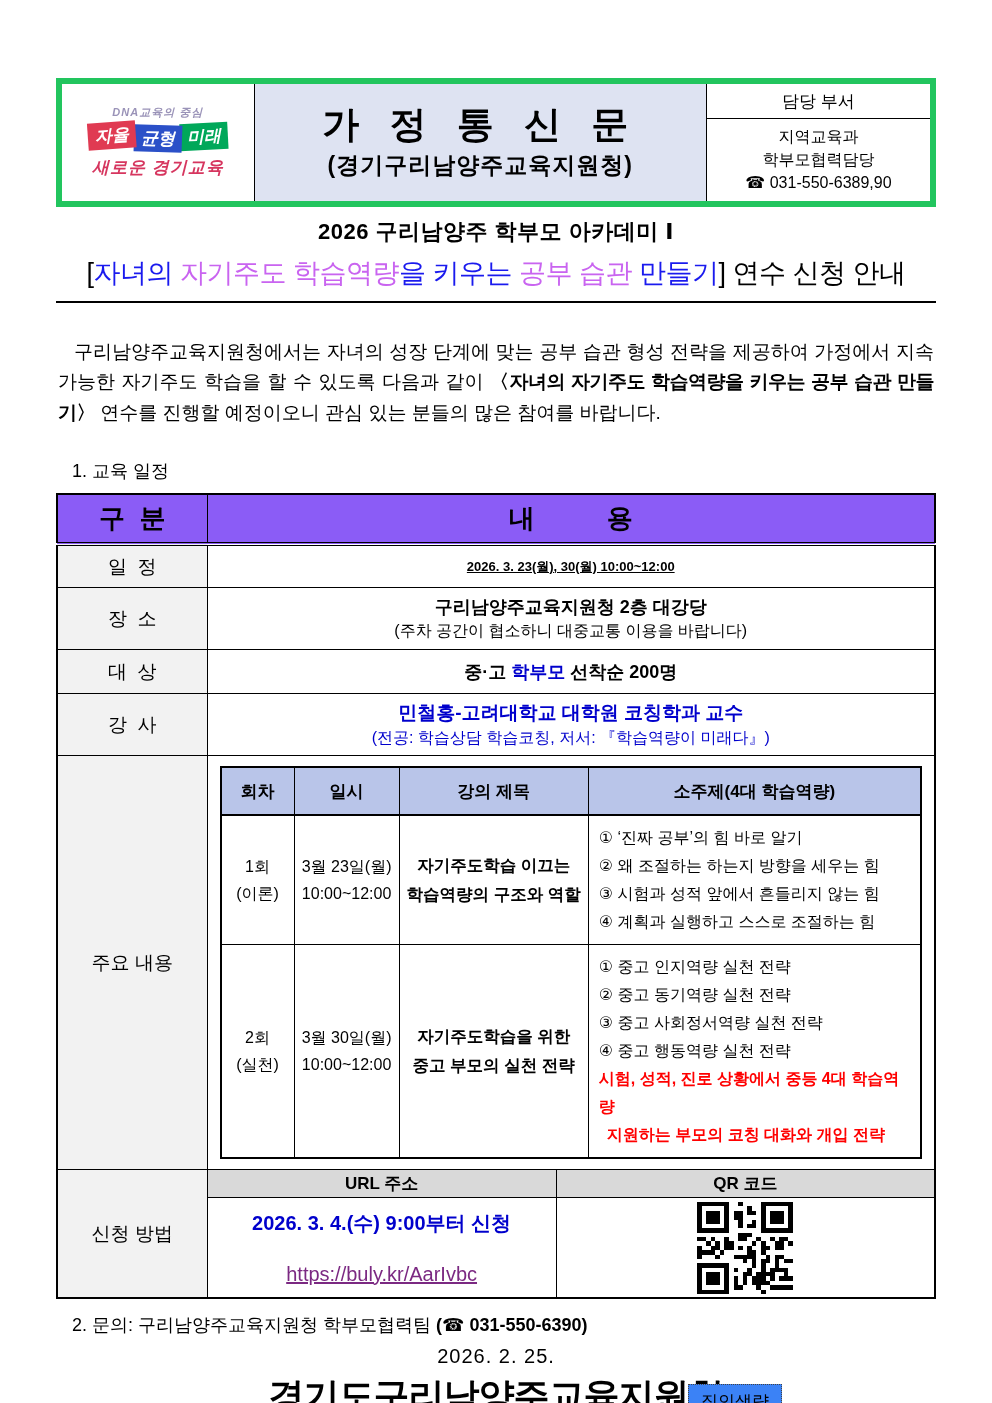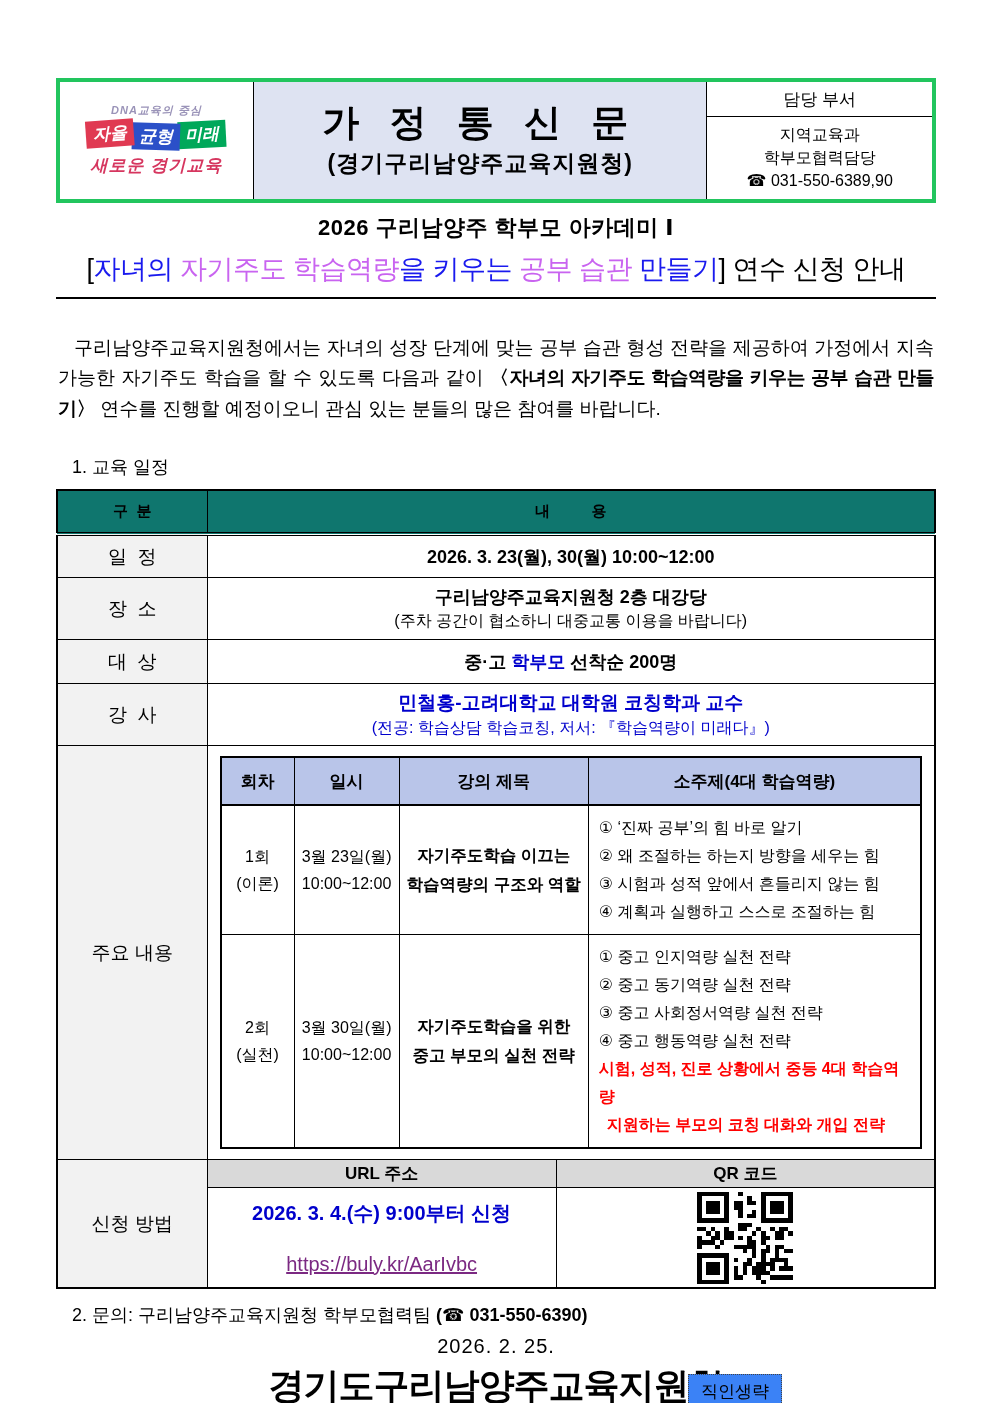--- a/index.html
+++ b/index.html
@@ -5,21 +5,21 @@
   * { box-sizing: border-box; }
   html,body { margin:0; padding:0; }
   body {
     width:992px; height:1403px; background:#ffffff; color:#000;
     font-family:"Liberation Sans","DejaVu Sans",sans-serif;
     -webkit-font-smoothing:antialiased;
   }
   .sheet { width:880px; margin:0 auto; padding-top:78px; position:relative; }
 
   
-  .hdr { width:100%; border-collapse:collapse; border:4px solid #22c55e; }
+  .hdr { width:100%; border-collapse:collapse; border:6px solid #22c55e; }
   .hdr td { border:1px solid #000; vertical-align:middle; }
   .hdr-logo { width:196px; background:#fff; text-align:center; padding:6px 4px; }
   .logo-tagline { font-size:11px; color:#9a93b8; font-weight:bold; font-style:italic; letter-spacing:1px; }
   .logo-badges { margin:5px 0 4px; display:flex; justify-content:center; align-items:center; }
   .logo-badge { color:#fff; font-weight:bold; font-style:italic; font-size:17px; padding:2px 7px; display:inline-block; }
   .badge-0 { background:#e03a52; transform:rotate(-4deg) translateY(-3px); z-index:3; position:relative; }
   .badge-1 { background:#2b50c8; transform:rotate(2deg); margin:0 -2px; z-index:2; position:relative; }
   .badge-2 { background:#00a85a; transform:rotate(-3deg) translateY(-2px); z-index:1; position:relative; }
   .logo-sub { color:#d6365f; font-weight:bold; font-style:italic; font-size:17px; letter-spacing:1px; }
   .hdr-title { width:456px; background:#dee3f2; text-align:center; padding:8px 0; }
@@ -37,24 +37,24 @@
 
   
   .intro { margin:34px 2px 0; font-size:19px; line-height:1.62; text-align:justify; text-indent:16px; }
   .intro b { letter-spacing:-0.5px; }
 
   .sec-heading { margin:30px 0 10px 16px; font-size:18px; }
 
   
   .main { width:100%; border-collapse:collapse; border:2px solid #000; }
   .main th, .main td { border:1px solid #000; }
-  .main thead th { background:#0f766e; font-size:15px; font-weight:bold; height:44px; border-bottom:4px double #000; white-space:pre; }
+  .main thead th { background:#8b5cf6; font-size:26px; font-weight:bold; height:50px; border-bottom:4px double #000; white-space:pre; }
   .lbl { width:150px; background:#f2f2f2; text-align:center; font-size:19px; white-space:pre; }
   .val { text-align:center; }
-  .row-schedule td.val { height:44px; font-size:18px; font-weight:bold; }
+  .row-schedule td.val { height:44px; font-size:13px; font-weight:bold;text-decoration:underline; }
   .row-place td.val { height:62px; }
   .place-1 { font-size:18px; font-weight:bold; }
   .place-2 { font-size:16px; margin-top:2px; }
   .row-target td.val { height:44px; font-size:18px; font-weight:bold; }
   .blue { color:#0000cc; }
   .row-lecturer td.val { height:62px; }
   .lect-1 { font-size:19px; font-weight:bold; color:#0000cc; }
   .lect-2 { font-size:16px; color:#0000cc; margin-top:2px; }
 
   

